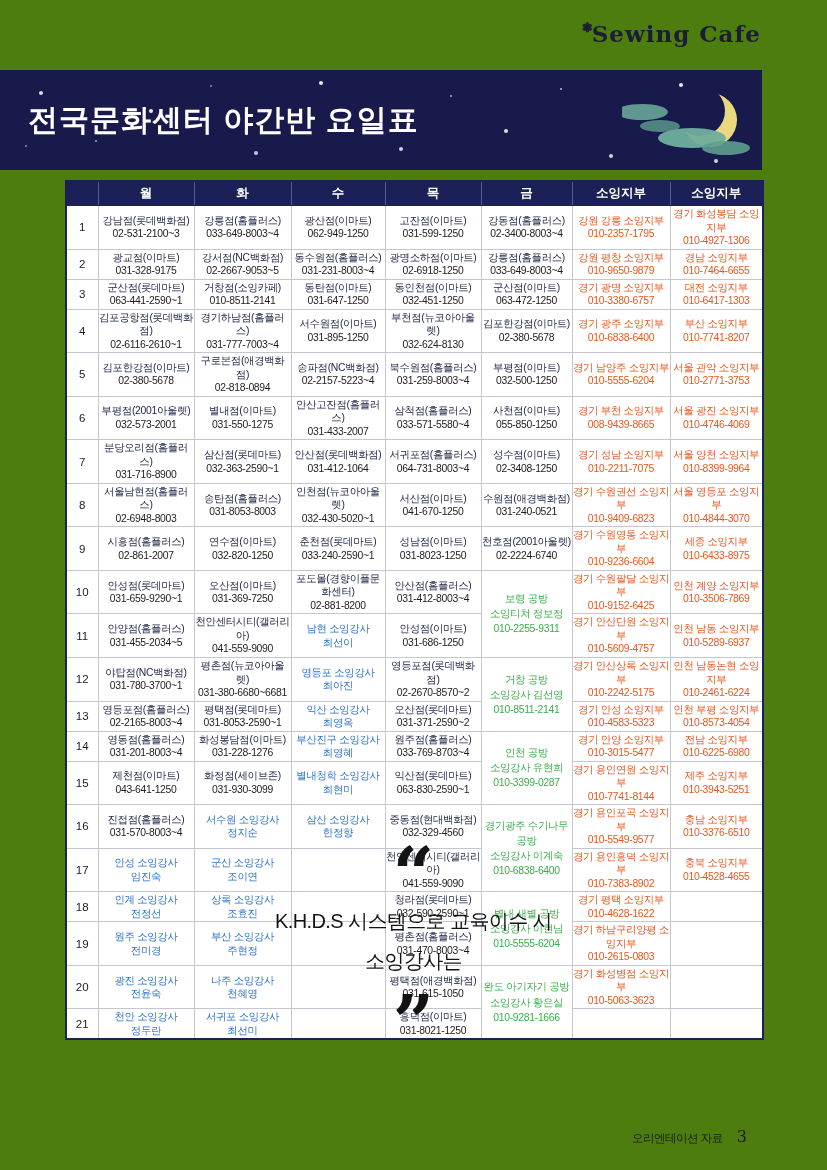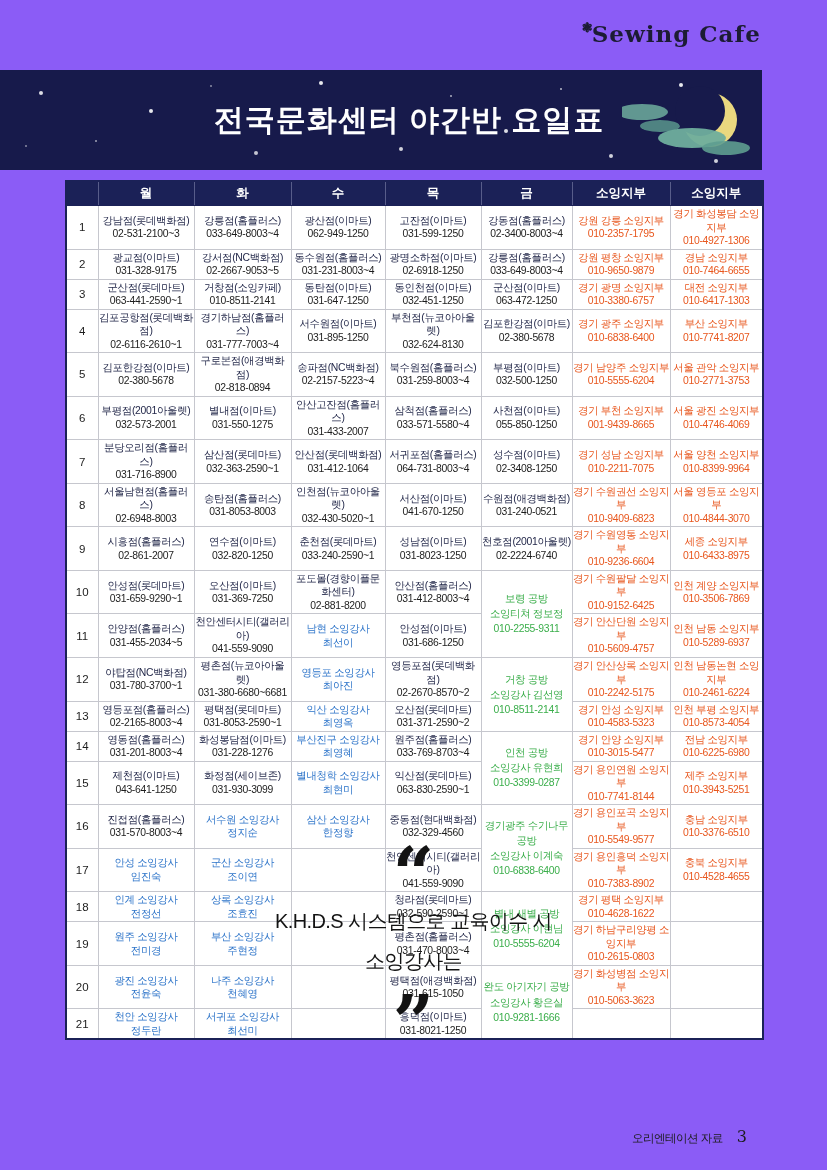--- a/index.html
+++ b/index.html
@@ -1,27 +1,27 @@
 <!DOCTYPE html>
 <html><head>
 <meta charset="utf-8">
 <style>
   html,body{margin:0;padding:0;background:#ffffff;}
-  .page{position:relative;width:827px;height:1170px;background:#8b5cf6;overflow:hidden;
+  .page{position:relative;width:827px;height:1170px;background:#4d7c0f;overflow:hidden;
         font-family:"Liberation Sans","DejaVu Sans",sans-serif;}
 
   
   .logo{position:absolute;top:20px;right:66px;font-family:"DejaVu Serif","Liberation Serif",serif;
         font-size:23px;font-weight:bold;color:#1c1c34;letter-spacing:1px;}
   .logo .orn{font-size:13px;position:relative;top:-10px;margin-right:-2px;color:#1c1c34;}
 
   
   .banner{position:absolute;top:70px;left:0;width:762px;height:100px;background:#171a4b;}
   .banner .title{position:absolute;left:0;width:100%;top:0;line-height:100px;margin:0;
-        text-align:center;transform:translateX(28px);color:#ffffff;font-size:30px;font-weight:bold;letter-spacing:1px;}
+        text-align:left;transform:translateX(28px);color:#ffffff;font-size:30px;font-weight:bold;letter-spacing:1px;}
   .stars{position:absolute;top:0;left:0;width:2px;height:2px;border-radius:50%;background:transparent;
         box-shadow:40px 22px 0 1px rgba(255,255,255,.85), 95px 70px 0 0 rgba(255,255,255,.6),
         150px 40px 0 1px rgba(255,255,255,.9), 210px 15px 0 0 rgba(255,255,255,.5),
         255px 82px 0 1px rgba(255,255,255,.75), 320px 12px 0 1px rgba(255,255,255,.9),
         345px 55px 0 0 rgba(255,255,255,.55), 400px 78px 0 1px rgba(255,255,255,.8),
         450px 25px 0 0 rgba(255,255,255,.65), 505px 60px 0 1px rgba(255,255,255,.85),
         560px 18px 0 0 rgba(255,255,255,.7), 610px 85px 0 1px rgba(255,255,255,.8),
         680px 14px 0 1px rgba(255,255,255,.9), 735px 48px 0 0 rgba(255,255,255,.6),
         715px 90px 0 1px rgba(255,255,255,.8), 25px 75px 0 0 rgba(255,255,255,.5);}
   .moon-wrap{position:absolute;right:10px;top:10px;}
@@ -270,21 +270,21 @@
           <td class="cell store">
             <div class="line l1">삼척점(홈플러스)</div>
             <div class="line l2">033-571-5580~4</div>
           </td>
           <td class="cell store">
             <div class="line l1">사천점(이마트)</div>
             <div class="line l2">055-850-1250</div>
           </td>
           <td class="cell branch">
             <div class="line l1">경기 부천 소잉지부</div>
-            <div class="line l2">001-9439-8665</div>
+            <div class="line l2">008-9439-8665</div>
           </td>
           <td class="cell branch">
             <div class="line l1">서울 광진 소잉지부</div>
             <div class="line l2">010-4746-4069</div>
           </td>
         </tr>
         <tr>
           <td class="num">7</td>
           <td class="cell store">
             <div class="line l1">분당오리점(홈플러스)</div>

